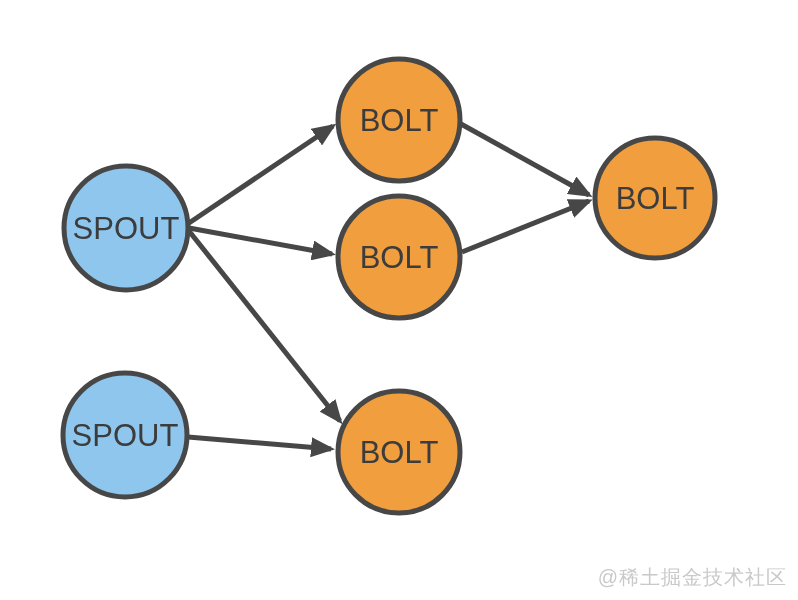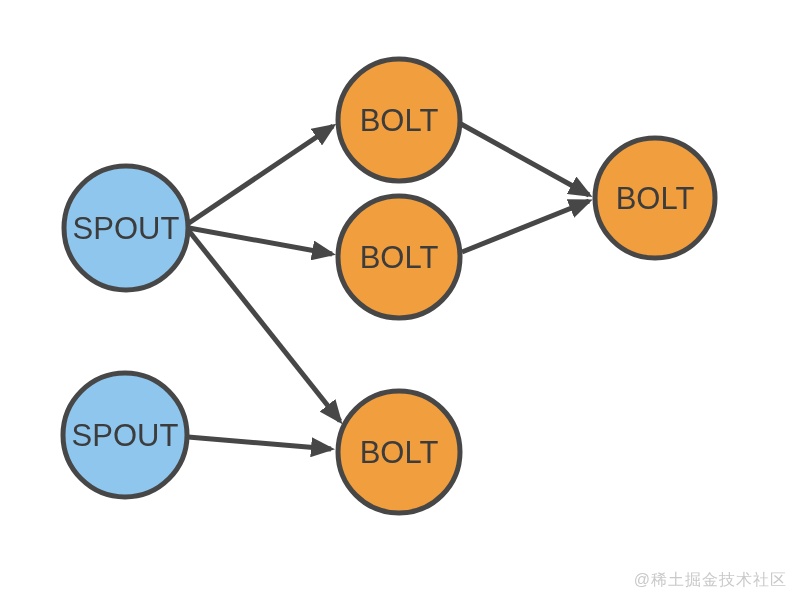--- a/index.html
+++ b/index.html
@@ -36,21 +36,21 @@
     font-size: 31px;
     text-anchor: middle;
   }
   #arrowhead-path {
     fill: var(--stroke-color, #474747);
   }
   .watermark {
     position: absolute;
     right: 11px;
     bottom: 9px;
-    font-size: 16px;
+    font-size: 20px;
     color: var(--watermark-color, #c9c9c9);
     font-family: "Liberation Sans", sans-serif;
     letter-spacing: 1px;
     user-select: none;
   }
 </style>
 </head>
 <body>
 
 <svg id="stage" width="798" height="600" viewBox="0 0 798 600" xmlns="http://www.w3.org/2000/svg">

